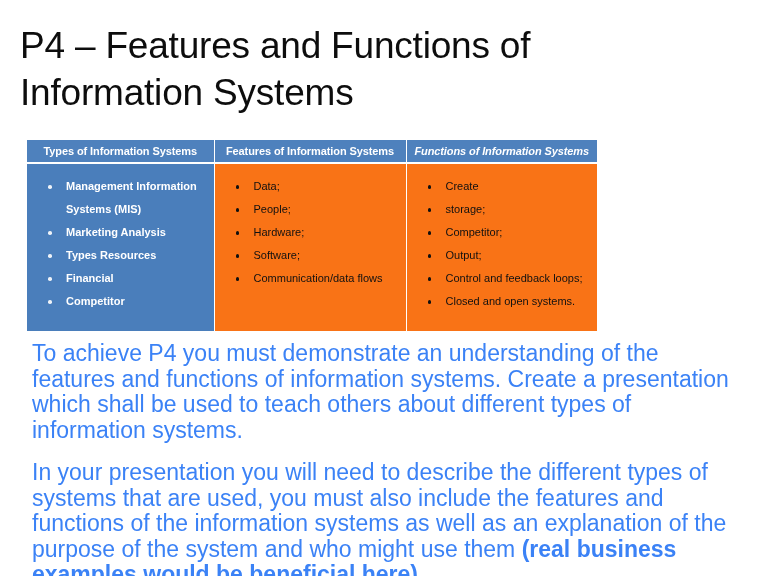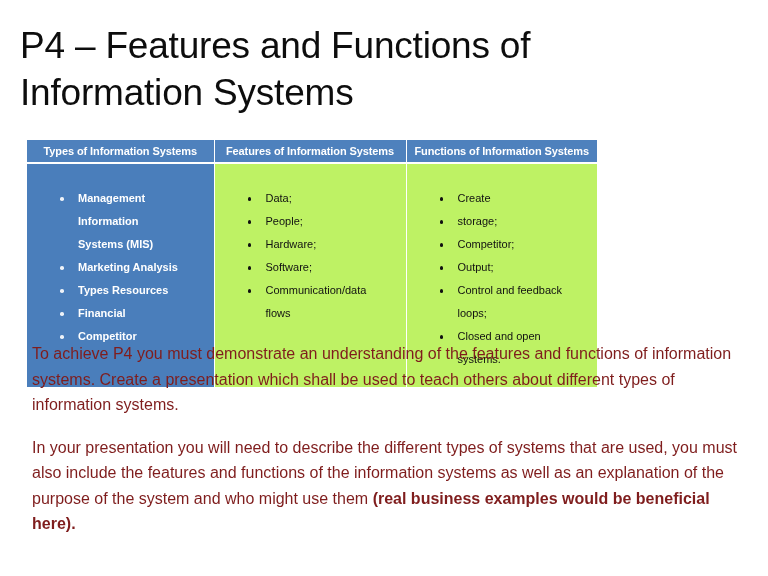--- a/index.html
+++ b/index.html
@@ -58,34 +58,34 @@
     font-weight: bold;
     text-align: center;
     padding: 5px 2px 5px 2px;
     border-left: 1.5px solid #ffffff;
     border-right: 1.5px solid #ffffff;
     border-bottom: 2px solid #ffffff;
     letter-spacing: -0.1px;
     white-space: nowrap;
   }
   .table th:first-child { border-left: none; }
-  .table th:last-child { border-right: none; }
+  .table th:last-child { border-right: none; font-style: italic; }
 
   .table td {
     vertical-align: top;
-    padding: 16px;
+    padding: 4px;
     border-left: 1.5px solid #ffffff;
     border-right: 1.5px solid #ffffff;
     height: 159px;
   }
   .table td:first-child { border-left: none; }
   .table td:last-child { border-right: none; }
 
   td.col-types { background: #4a7ebb; }
-  td.col-features, td.col-functions { background: #bef264; }
+  td.col-features, td.col-functions { background: #f97316; }
 
   ul.cell-list {
     list-style: none;
     margin: 0;
     padding: 7px 4px 0 0;
   }
   ul.cell-list li {
     position: relative;
     font-size: 11px;
     line-height: 23px;
@@ -117,23 +117,23 @@
   td.col-functions ul.cell-list li::before { background: #101010; }
 
   
   .body-block {
     position: absolute;
     left: 32px;
     top: 341px;
     width: 706px;
   }
   .body-para {
-    font-size: 16px;
+    font-size: 23px;
     line-height: 25.5px;
-    color: #7f1d1d;
+    color: #3b82f6;
     margin: 0;
   }
   .body-para + .body-para { margin-top: 17px; }
   .body-para b { font-weight: bold; }
 </style>
 </head>
 <body>
 
 <div class="slide">
 

